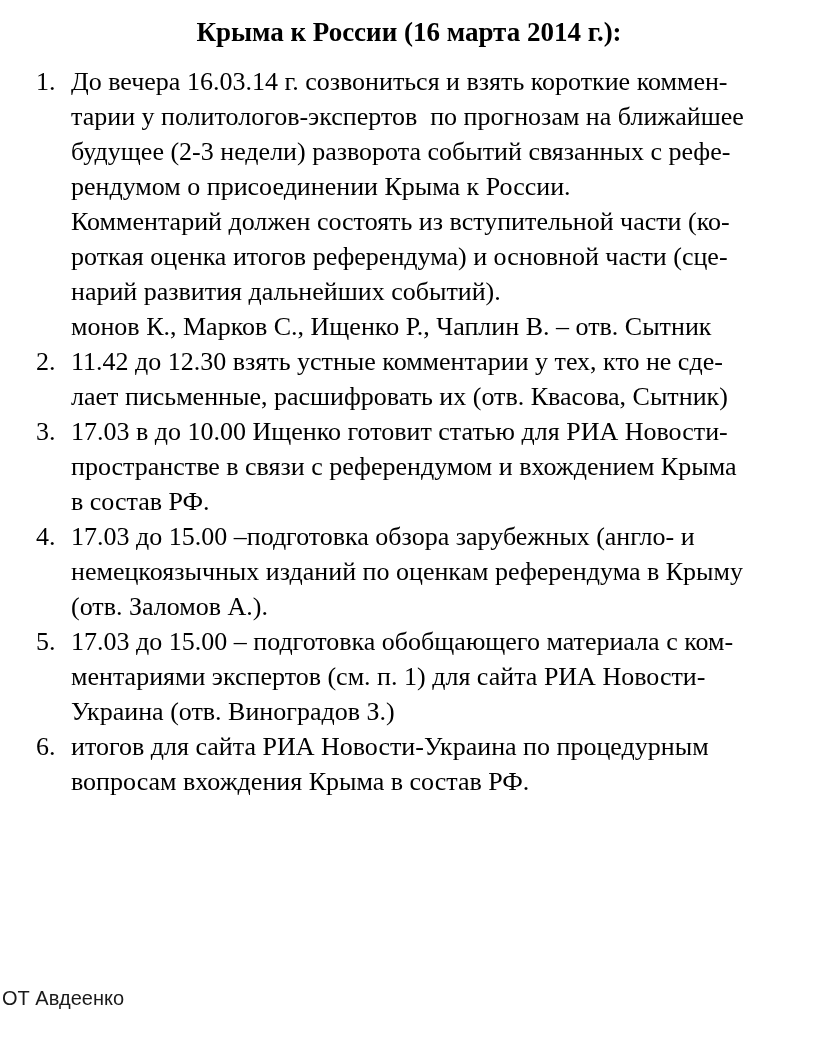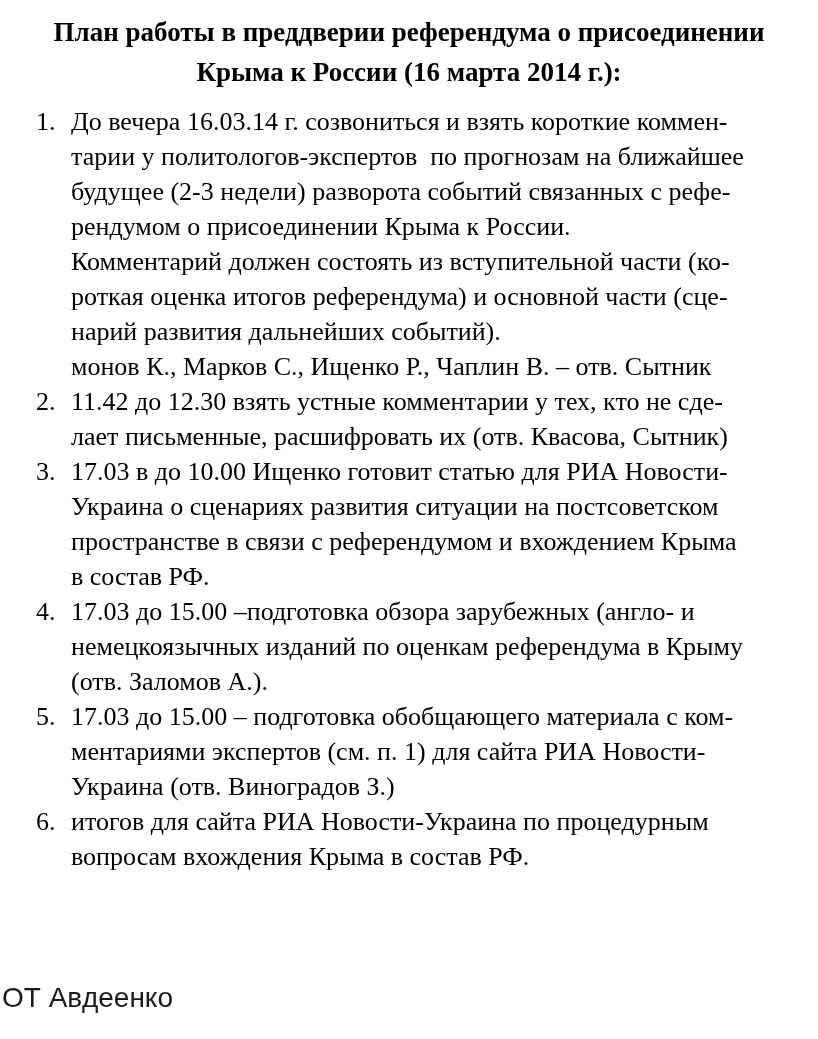--- a/index.html
+++ b/index.html
@@ -37,31 +37,30 @@
   .item-body {
     font-size: 26px;
     line-height: 35px;
   }
   .text-line { white-space: pre-wrap; margin-left: 8px; }
   .footer-note {
     position: absolute;
     left: 2px;
     top: 986px;
     font-family: "Liberation Sans", sans-serif;
-    font-size: 28px;
+    font-size: 20px;
     line-height: 24px;
     color: #1a1a1a;
   }
 </style>
 </head>
 <body>
 
 <div class="page">
   <div class="doc-title">
-      <div class="title-line">План работы в преддверии референдума о присоединении</div>
       <div class="title-line">Крыма к России (16 марта 2014 г.):</div>
     </div>
   <div class="plan-list">
       <div class="item">
         <div class="item-number">1.</div>
         <div class="item-body">
           <div class="text-line">До вечера 16.03.14 г. созвониться и взять короткие коммен-</div>
           <div class="text-line">тарии у политологов-экспертов  по прогнозам на ближайшее</div>
           <div class="text-line">будущее (2-3 недели) разворота событий связанных с рефе-</div>
           <div class="text-line">рендумом о присоединении Крыма к России.</div>
@@ -75,21 +74,20 @@
         <div class="item-number">2.</div>
         <div class="item-body">
           <div class="text-line">11.42 до 12.30 взять устные комментарии у тех, кто не сде-</div>
           <div class="text-line">лает письменные, расшифровать их (отв. Квасова, Сытник)</div>
         </div>
       </div>
       <div class="item">
         <div class="item-number">3.</div>
         <div class="item-body">
           <div class="text-line">17.03 в до 10.00 Ищенко готовит статью для РИА Новости-</div>
-          <div class="text-line">Украина о сценариях развития ситуации на постсоветском</div>
           <div class="text-line">пространстве в связи с референдумом и вхождением Крыма</div>
           <div class="text-line">в состав РФ.</div>
         </div>
       </div>
       <div class="item">
         <div class="item-number">4.</div>
         <div class="item-body">
           <div class="text-line">17.03 до 15.00 –подготовка обзора зарубежных (англо- и</div>
           <div class="text-line">немецкоязычных изданий по оценкам референдума в Крыму</div>
           <div class="text-line">(отв. Заломов А.).</div>

